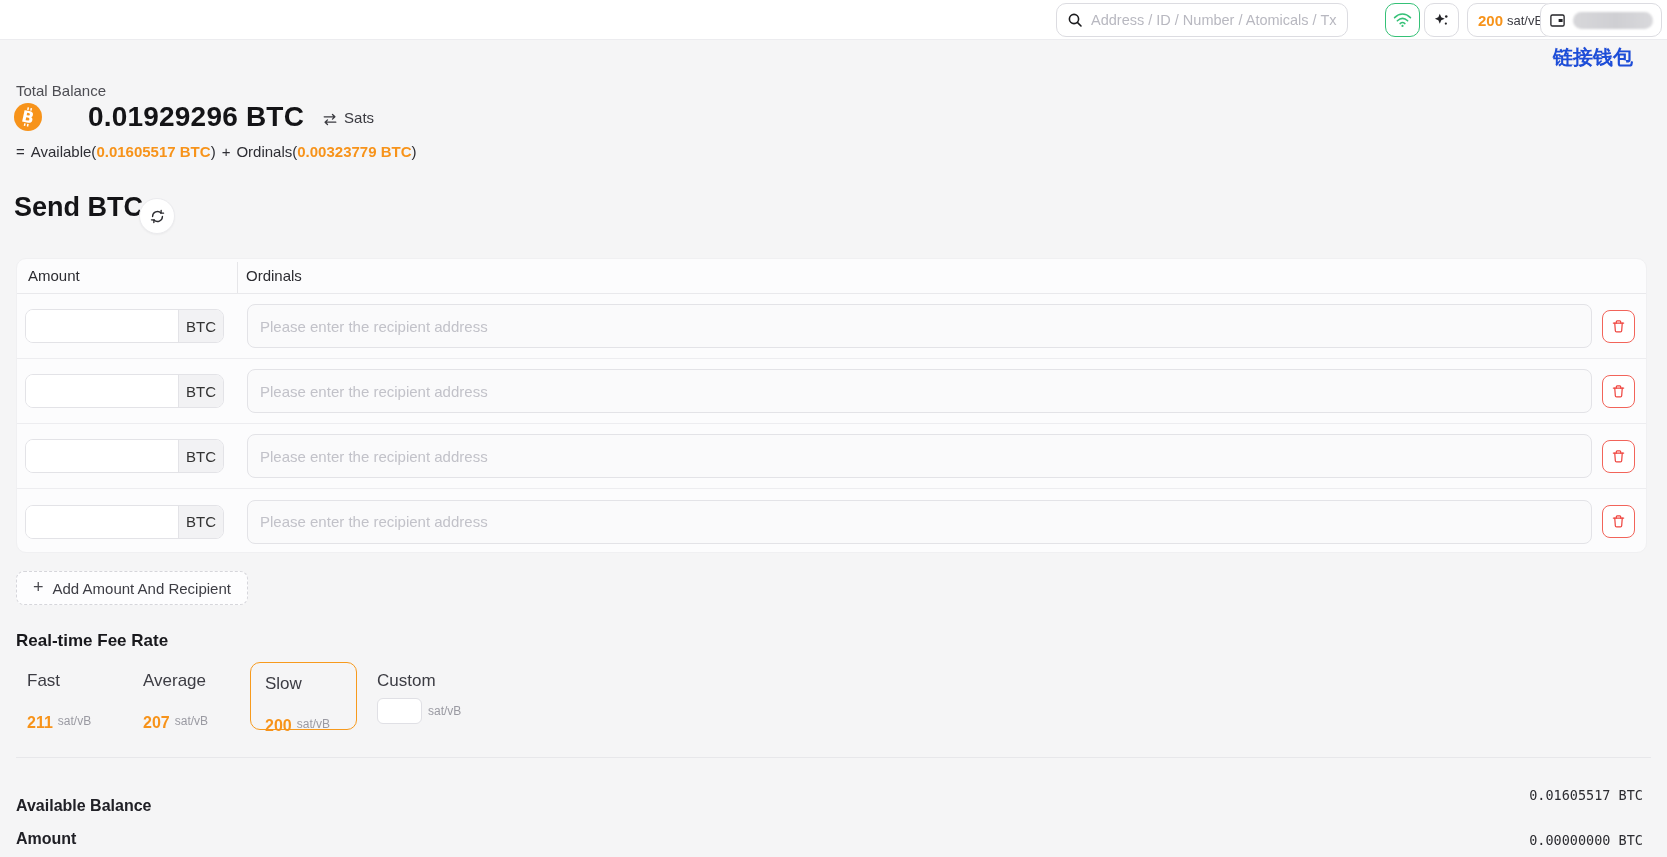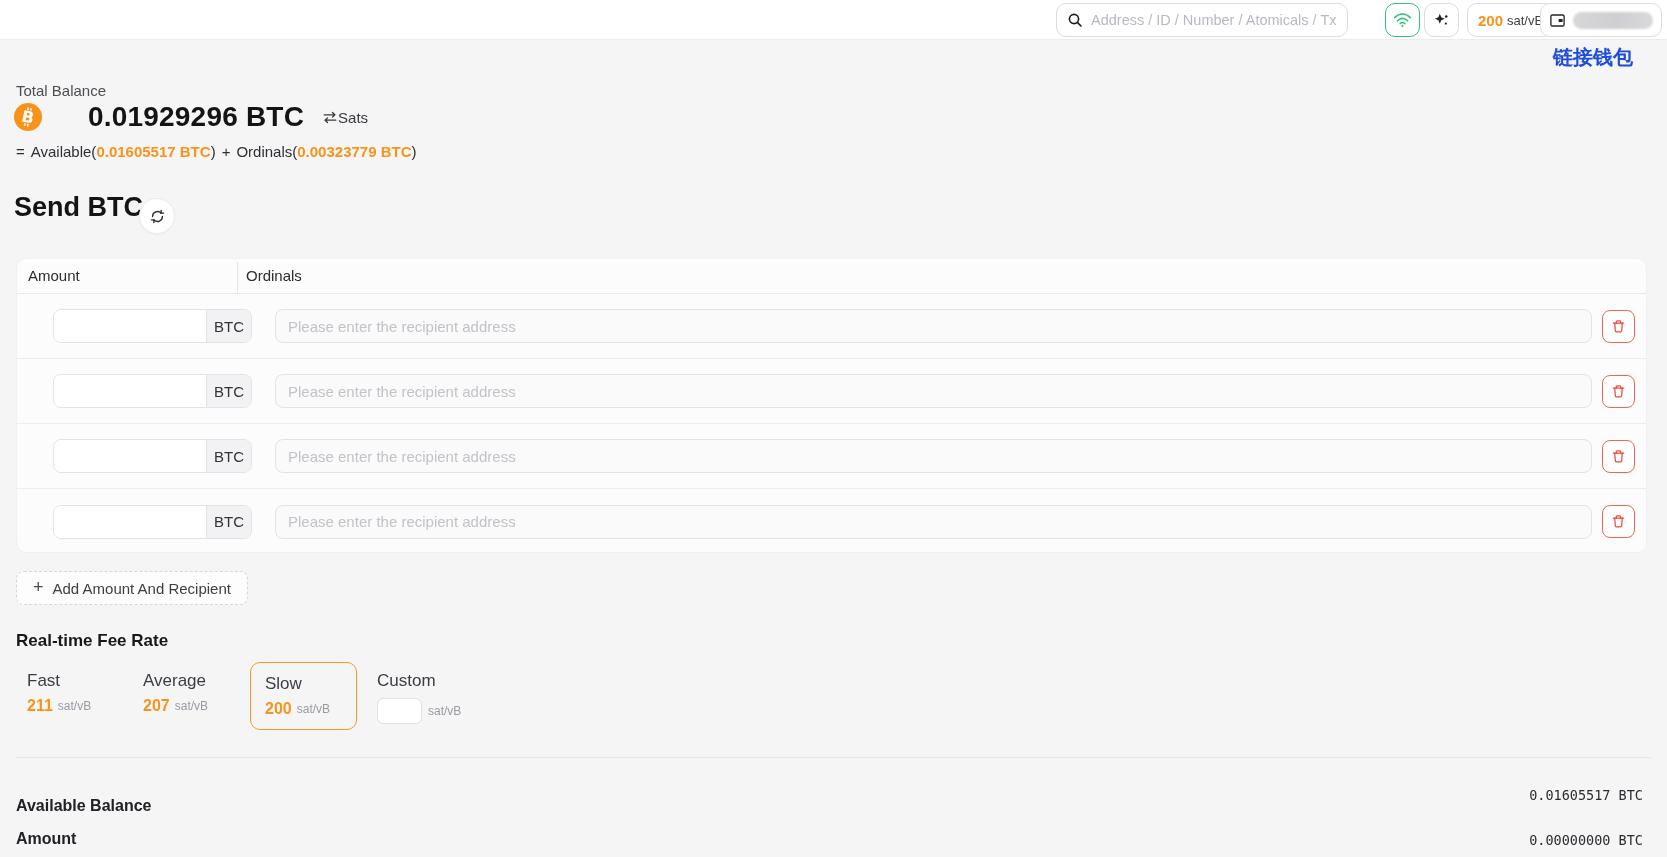--- a/index.html
+++ b/index.html
@@ -25,52 +25,52 @@
   .ann { position:absolute; color:#1d4ed8; font-weight:700; white-space:nowrap; text-shadow:0 0 1px rgba(255,230,230,.55); }
   .ann-link { left:1553px; top:44px; font-size:20px; }
   .ann-amt { left:33px; top:323px; font-size:22px; line-height:27px; white-space:normal; width:160px; }
   .ann-rcp1 { left:262px; top:305px; font-size:22px; }
   .ann-rcp2 { left:265px; top:366px; font-size:22px; }
 
   
   .tb-label { position:absolute; left:16px; top:82px; font-size:15px; color:#4d4d53; }
   .tb-row { position:absolute; left:14px; top:101px; display:flex; align-items:center; gap:10px; }
   .tb-amount { font-size:28px; font-weight:700; color:#141417; letter-spacing:.2px;margin-left:36px; }
-  .sats-toggle { display:flex; align-items:center; margin-left:8px; background:none; border:none; cursor:pointer; font-family:inherit; font-size:15px; color:#3a3a40; }
+  .sats-toggle { display:flex; align-items:flex-end; gap:6px; margin-left:8px; background:none; border:none; cursor:pointer; font-family:inherit; font-size:15px; color:#3a3a40; }
   .tb-breakdown { position:absolute; left:16px; top:143px; font-size:15px; color:#2e2e34; display:flex; gap:6px; align-items:center; }
   .tb-breakdown .orange { color:#f7931a; font-weight:600; }
 
   
   .send-title { position:absolute; left:14px; top:192px; font-size:27px; font-weight:700; color:#141417; }
   .refresh-btn { position:absolute; left:139px; top:198px; width:36px; height:36px; border-radius:50%; background:#fff; border:1px solid #ebebee; box-shadow:0 1px 2px rgba(0,0,0,.04); display:flex; align-items:center; justify-content:center; cursor:pointer; }
 
   
   .card { position:absolute; left:16px; top:258px; width:1631px; height:295px; background:#fcfcfd; border:1px solid #f0f0f2; border-radius:10px; }
   .card-head { position:relative; height:35px; border-bottom:1px solid #e9e9ec; }
   .card-head .h-amount { position:absolute; left:11px; top:8px; font-size:15px; color:#2c2c31; font-weight:500; }
   .card-head .h-recipient { position:absolute; left:229px; top:8px; font-size:15px; color:#2c2c31; font-weight:500; }
   .card-head .vdiv { position:absolute; left:220px; top:3px; bottom:0; width:1px; background:#e6e6e9; }
   .row { height:65px; display:flex; align-items:center; padding:0 11px 0 8px; border-bottom:1px solid #ededf0; }
   .row:last-child { border-bottom:none; }
-  .amt-group { width:199px; height:34px; border:1px solid #e3e3e7; border-radius:8px; display:flex; overflow:hidden; background:#fff;margin-left:28px; }
+  .amt-group { width:199px; height:34px; border:1px solid #e3e3e7; border-radius:8px; display:flex; overflow:hidden; background:#fff; }
   .amt-group input { width:152px; border:none; outline:none; padding:0 10px; font-size:15px; font-family:inherit; color:#222; }
   .amt-addon { flex:1; background:#f2f2f4; border-left:1px solid #e3e3e7; display:flex; align-items:center; justify-content:center; font-size:15px; color:#333; }
-  .rcp-input { flex:1; margin-left:23px; height:34px; border:1px solid #e3e3e7; border-radius:8px; background:#fafafb; padding:0 12px; font-size:15px; font-family:inherit; color:#222; outline:none; }
+  .rcp-input { flex:1; margin-left:23px; height:44px; border:1px solid #e3e3e7; border-radius:8px; background:#fafafb; padding:0 12px; font-size:15px; font-family:inherit; color:#222; outline:none; }
   .rcp-input::placeholder { color:#c2c2c9; }
   .trash-btn { margin-left:10px; width:33px; height:33px; border-radius:8px; background:#fff; border:1.5px solid #f2645a; display:flex; align-items:center; justify-content:center; cursor:pointer; flex:none; }
 
   
   .add-btn { position:absolute; left:16px; top:571px; height:34px; padding:0 16px; background:#fdfdfe; border:1px dashed #d6d6db; border-radius:8px; display:flex; align-items:center; gap:9px; font-family:inherit; font-size:15px; color:#3d3d44; cursor:pointer; }
   .add-btn .plus { font-size:18px; color:#4a4a50; line-height:1; margin-top:-2px; }
 
   
   .fee-title { position:absolute; left:16px; top:631px; font-size:17px; font-weight:700; color:#18181c; }
   .fee-opt { position:absolute; cursor:pointer; }
   .fee-label { font-size:17px; color:#3c3c43; font-weight:500; }
-  .fee-valrow { margin-top:6px; display:flex; align-items:center; gap:5px; }
+  .fee-valrow { margin-top:23px; display:flex; align-items:flex-start; gap:5px; }
   .fee-val { font-size:16px; color:#f7931a; font-weight:600; }
   .fee-unit { font-size:12px; color:#9a9aa2; }
   .opt-fast { left:27px; top:671px; }
   .opt-average { left:143px; top:671px; }
   .opt-slow { left:250px; top:662px; width:107px; height:68px; border:1.5px solid #f79a1d; border-radius:10px; padding:11px 14px; background:transparent; }
   .opt-custom { left:377px; top:671px; }
   .custom-row { margin-top:7px; display:flex; align-items:center; gap:6px; }
   .custom-input { width:45px; height:26px; border:1px solid #e0e0e5; border-radius:6px; background:#fff; outline:none; padding:0 6px; font-size:13px; font-family:inherit; }
 
   

